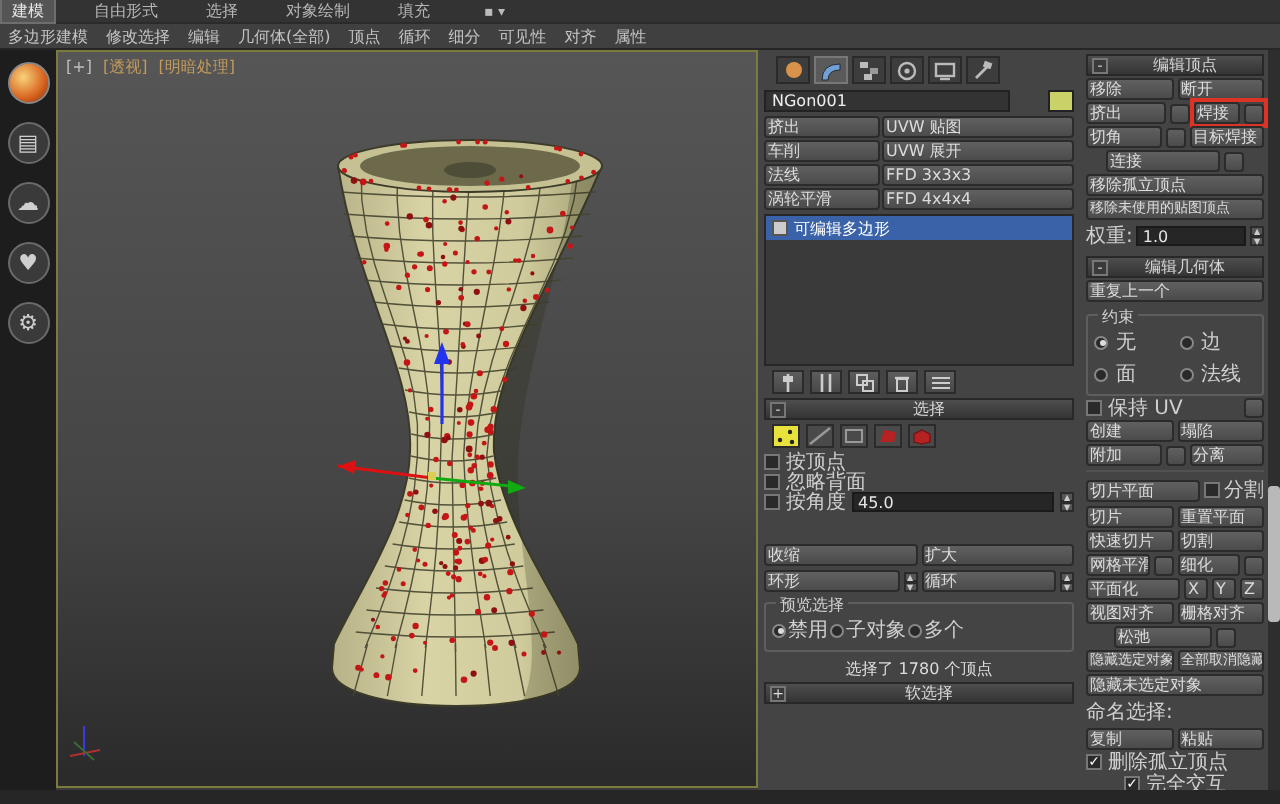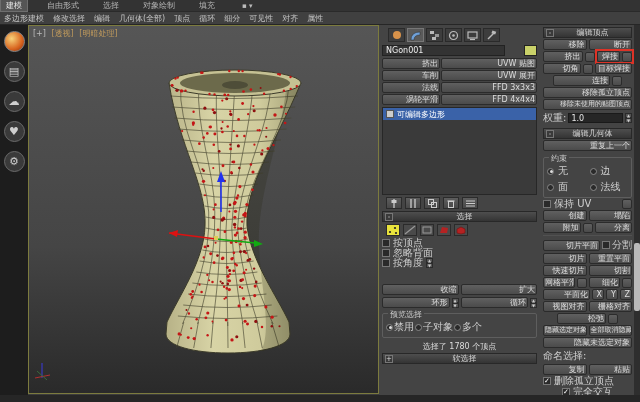--- a/index.html
+++ b/index.html
@@ -33,21 +33,21 @@
   .bottomstrip { position:absolute; left:0; top:395px; width:640px; height:7px; background:#262626; }
 
   
   .midpanel { position:absolute; left:379px; top:25px; width:161px; height:377px; background:#444444; padding:2px 3px; }
   .rightpanel { position:absolute; left:540px; top:25px; width:100px; height:377px; background:#444444;
     padding:2px 8px 0 3px; display:flex; flex-direction:column; gap:1px; }
   .scrolltrack { position:absolute; right:0px; top:25px; width:6px; height:377px; background:#2e2e2e; }
   .scrollthumb { position:absolute; right:0px; top:243px; width:6px; height:68px; background:#b9b9b9; border-radius:2px;}
 
   .btn { background:linear-gradient(#606060,#4b4b4b); border:1px solid #2b2b2b; border-radius:2px;
-    color:#dcdcdc; font-size:8px; text-align:right; height:11px; line-height:9px; padding:0 1px;
+    color:#dcdcdc; font-size:8px; text-align:left; height:11px; line-height:9px; padding:0 1px;
     white-space:nowrap; overflow:hidden; flex:1; }
   .sqbtn { width:10px; height:10px; background:linear-gradient(#606060,#4b4b4b); border:1px solid #2b2b2b;
     border-radius:2px; flex:none; }
   .row { display:flex; gap:2px; align-items:center; }
   .rollhead { background:linear-gradient(#4e4e4e,#343434); border:1px solid #282828; height:11px;
     display:flex; align-items:center; padding:0 2px; margin-top:2px; }
   .rollhead .pm { width:8px; height:8px; border:1px solid #777; color:#ddd; font-size:7px; line-height:6px;
     text-align:center; margin-right:2px; background:#3a3a3a; flex:none;}
   .rollhead .ttl { flex:1; text-align:center; color:#d6d6d6; font-size:8px; }
 
@@ -73,21 +73,21 @@
   .cptab.active { background:#5a5a5a; border-color:#777; }
   .namerow { display:flex; gap:19px; margin-top:2px; align-items:center; }
   .namefield { flex:1; background:#333; border:1px solid #222; color:#eee; height:11px; line-height:10px; padding:0 3px;}
   .swatch { width:13px; height:11px; background:#c9d169; border:1px solid #222; flex:none;}
   .modlist { display:flex; margin-top:2px; }
   .modlist .sel { flex:1; background:linear-gradient(#5e5e5e,#474747); border:1px solid #2a2a2a; height:12px;
     line-height:11px; padding:0 3px; color:#e2e2e2;}
   .modlist .arrow { width:12px; height:12px; background:#555; border:1px solid #2a2a2a; color:#ddd;
     font-size:6px; text-align:center; line-height:11px; flex:none;}
   .quickgrid { display:grid; grid-template-columns:58px 1fr; gap:1px; margin-top:2px; }
-  .stackbox { margin-top:2px; height:88px; background:#3a3a3a; border:1px solid #272727; }
+  .stackbox { margin-top:2px; height:76px; background:#3a3a3a; border:1px solid #272727; }
   .stackrow { display:flex; align-items:center; gap:3px; background:#3a62a8; color:#fff; height:12px;
     padding:0 3px; font-size:8px; }
   .stackrow .micon { width:8px; height:8px; background:#ccc; border:1px solid #555; flex:none;}
   .stacktools { display:flex; gap:3px; margin-top:2px; padding-left:4px;}
   .stool { width:16px; height:12px; background:linear-gradient(#5d5d5d,#484848); border:1px solid #2b2b2b;
     display:flex; align-items:center; justify-content:center; color:#ccc; font-size:7px;}
   .subobjrow { display:flex; gap:3px; padding:2px 0 2px 4px; }
   .soicon { width:14px; height:12px; border:1px solid #2b2b2b; background:#4a4a4a; position:relative; }
   .soicon.active { background:#e8e33c; }
   .statusline { text-align:center; color:#dddddd; margin-top:3px; height:10px;}
@@ -562,20 +562,21 @@
       <span class="cbox"></span>
       <span class="lbl">按顶点</span>
     </div>
     <div class="check">
       <span class="cbox"></span>
       <span class="lbl">忽略背面</span>
     </div>
     <div class="check">
       <span class="cbox"></span>
       <span class="lbl">按角度</span>
+      <span class="field" style="flex:1">45.0</span>
       <span class="spin">
           <span>▲</span>
           <span>▼</span>
         </span>
     </div>
     <div class="row" style="margin-top:16px">
       <div class="btn">收缩</div>
       <div class="btn">扩大</div>
     </div>
     <div class="row" style="margin-top:2px">

